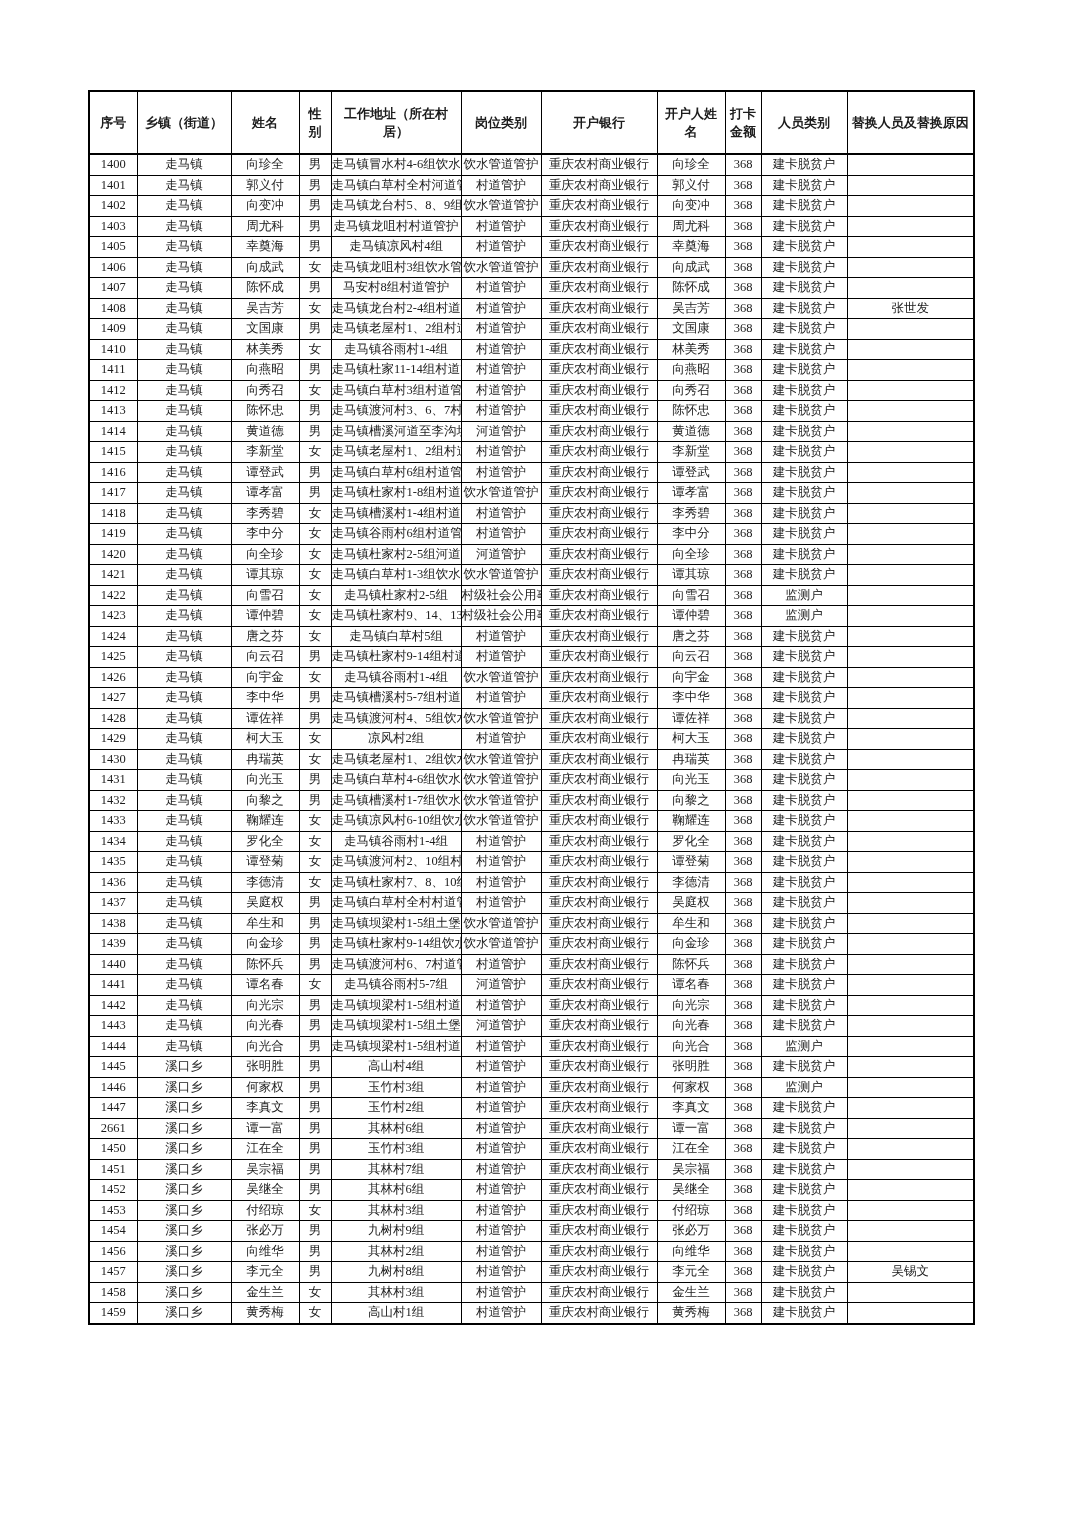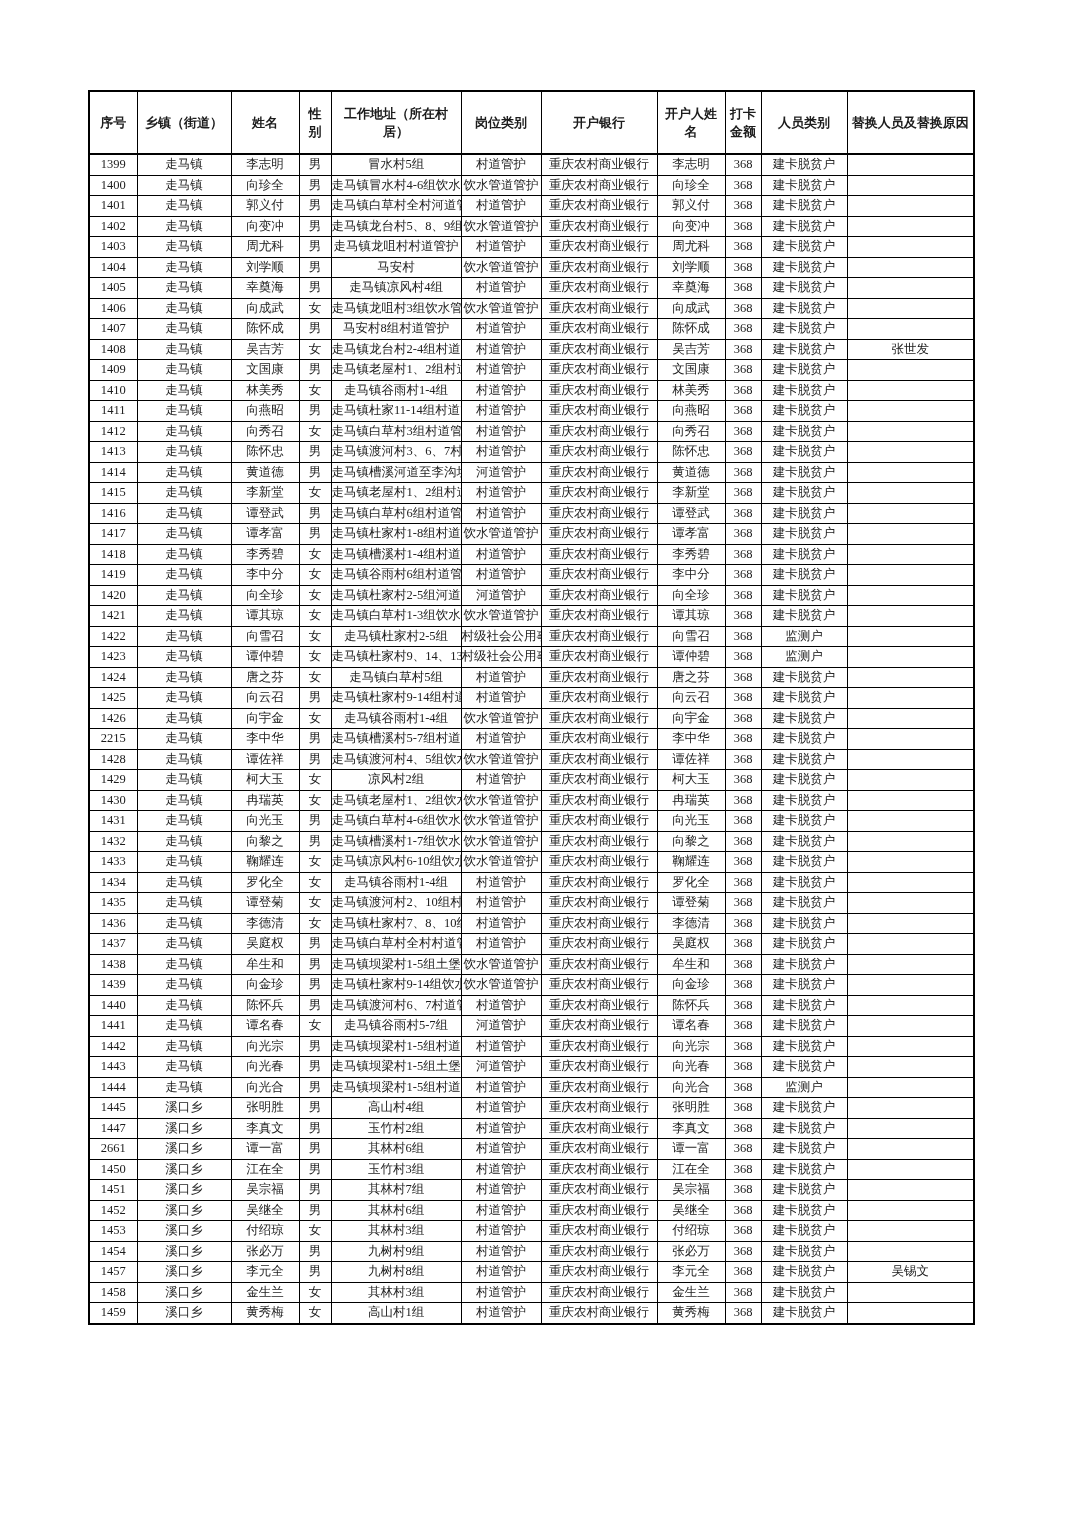--- a/index.html
+++ b/index.html
@@ -76,33 +76,20 @@
           <th>岗位类别</th>
           <th>开户银行</th>
           <th>开户人姓名</th>
           <th>打卡金额</th>
           <th>人员类别</th>
           <th>替换人员及替换原因</th>
         </tr>
       </thead>
     <tbody>
         <tr>
-          <td class="clip">1399</td>
-          <td class="clip">走马镇</td>
-          <td class="clip">李志明</td>
-          <td class="clip">男</td>
-          <td class="clip">冒水村5组</td>
-          <td class="clip">村道管护</td>
-          <td class="clip">重庆农村商业银行</td>
-          <td class="clip">李志明</td>
-          <td class="clip">368</td>
-          <td class="clip">建卡脱贫户</td>
-          <td class="clip"></td>
-        </tr>
-        <tr>
           <td class="clip">1400</td>
           <td class="clip">走马镇</td>
           <td class="clip">向珍全</td>
           <td class="clip">男</td>
           <td class="clip">走马镇冒水村4-6组饮水管道管护</td>
           <td class="clip">饮水管道管护</td>
           <td class="clip">重庆农村商业银行</td>
           <td class="clip">向珍全</td>
           <td class="clip">368</td>
           <td class="clip">建卡脱贫户</td>
@@ -136,33 +123,20 @@
         </tr>
         <tr>
           <td class="clip">1403</td>
           <td class="clip">走马镇</td>
           <td class="clip">周尤科</td>
           <td class="clip">男</td>
           <td class="clip">走马镇龙咀村村道管护</td>
           <td class="clip">村道管护</td>
           <td class="clip">重庆农村商业银行</td>
           <td class="clip">周尤科</td>
-          <td class="clip">368</td>
-          <td class="clip">建卡脱贫户</td>
-          <td class="clip"></td>
-        </tr>
-        <tr>
-          <td class="clip">1404</td>
-          <td class="clip">走马镇</td>
-          <td class="clip">刘学顺</td>
-          <td class="clip">男</td>
-          <td class="clip">马安村</td>
-          <td class="clip">饮水管道管护</td>
-          <td class="clip">重庆农村商业银行</td>
-          <td class="clip">刘学顺</td>
           <td class="clip">368</td>
           <td class="clip">建卡脱贫户</td>
           <td class="clip"></td>
         </tr>
         <tr>
           <td class="clip">1405</td>
           <td class="clip">走马镇</td>
           <td class="clip">幸奠海</td>
           <td class="clip">男</td>
           <td class="clip">走马镇凉风村4组</td>
@@ -440,21 +414,21 @@
           <td class="clip">女</td>
           <td class="clip">走马镇谷雨村1-4组</td>
           <td class="clip">饮水管道管护</td>
           <td class="clip">重庆农村商业银行</td>
           <td class="clip">向宇金</td>
           <td class="clip">368</td>
           <td class="clip">建卡脱贫户</td>
           <td class="clip"></td>
         </tr>
         <tr>
-          <td class="clip">2215</td>
+          <td class="clip">1427</td>
           <td class="clip">走马镇</td>
           <td class="clip">李中华</td>
           <td class="clip">男</td>
           <td class="clip">走马镇槽溪村5-7组村道管护</td>
           <td class="clip">村道管护</td>
           <td class="clip">重庆农村商业银行</td>
           <td class="clip">李中华</td>
           <td class="clip">368</td>
           <td class="clip">建卡脱贫户</td>
           <td class="clip"></td>
@@ -687,20 +661,33 @@
           <td class="clip">男</td>
           <td class="clip">高山村4组</td>
           <td class="clip">村道管护</td>
           <td class="clip">重庆农村商业银行</td>
           <td class="clip">张明胜</td>
           <td class="clip">368</td>
           <td class="clip">建卡脱贫户</td>
           <td class="clip"></td>
         </tr>
         <tr>
+          <td class="clip">1446</td>
+          <td class="clip">溪口乡</td>
+          <td class="clip">何家权</td>
+          <td class="clip">男</td>
+          <td class="clip">玉竹村3组</td>
+          <td class="clip">村道管护</td>
+          <td class="clip">重庆农村商业银行</td>
+          <td class="clip">何家权</td>
+          <td class="clip">368</td>
+          <td class="clip">监测户</td>
+          <td class="clip"></td>
+        </tr>
+        <tr>
           <td class="clip">1447</td>
           <td class="clip">溪口乡</td>
           <td class="clip">李真文</td>
           <td class="clip">男</td>
           <td class="clip">玉竹村2组</td>
           <td class="clip">村道管护</td>
           <td class="clip">重庆农村商业银行</td>
           <td class="clip">李真文</td>
           <td class="clip">368</td>
           <td class="clip">建卡脱贫户</td>
@@ -773,20 +760,33 @@
         </tr>
         <tr>
           <td class="clip">1454</td>
           <td class="clip">溪口乡</td>
           <td class="clip">张必万</td>
           <td class="clip">男</td>
           <td class="clip">九树村9组</td>
           <td class="clip">村道管护</td>
           <td class="clip">重庆农村商业银行</td>
           <td class="clip">张必万</td>
+          <td class="clip">368</td>
+          <td class="clip">建卡脱贫户</td>
+          <td class="clip"></td>
+        </tr>
+        <tr>
+          <td class="clip">1456</td>
+          <td class="clip">溪口乡</td>
+          <td class="clip">向维华</td>
+          <td class="clip">男</td>
+          <td class="clip">其林村2组</td>
+          <td class="clip">村道管护</td>
+          <td class="clip">重庆农村商业银行</td>
+          <td class="clip">向维华</td>
           <td class="clip">368</td>
           <td class="clip">建卡脱贫户</td>
           <td class="clip"></td>
         </tr>
         <tr>
           <td class="clip">1457</td>
           <td class="clip">溪口乡</td>
           <td class="clip">李元全</td>
           <td class="clip">男</td>
           <td class="clip">九树村8组</td>

